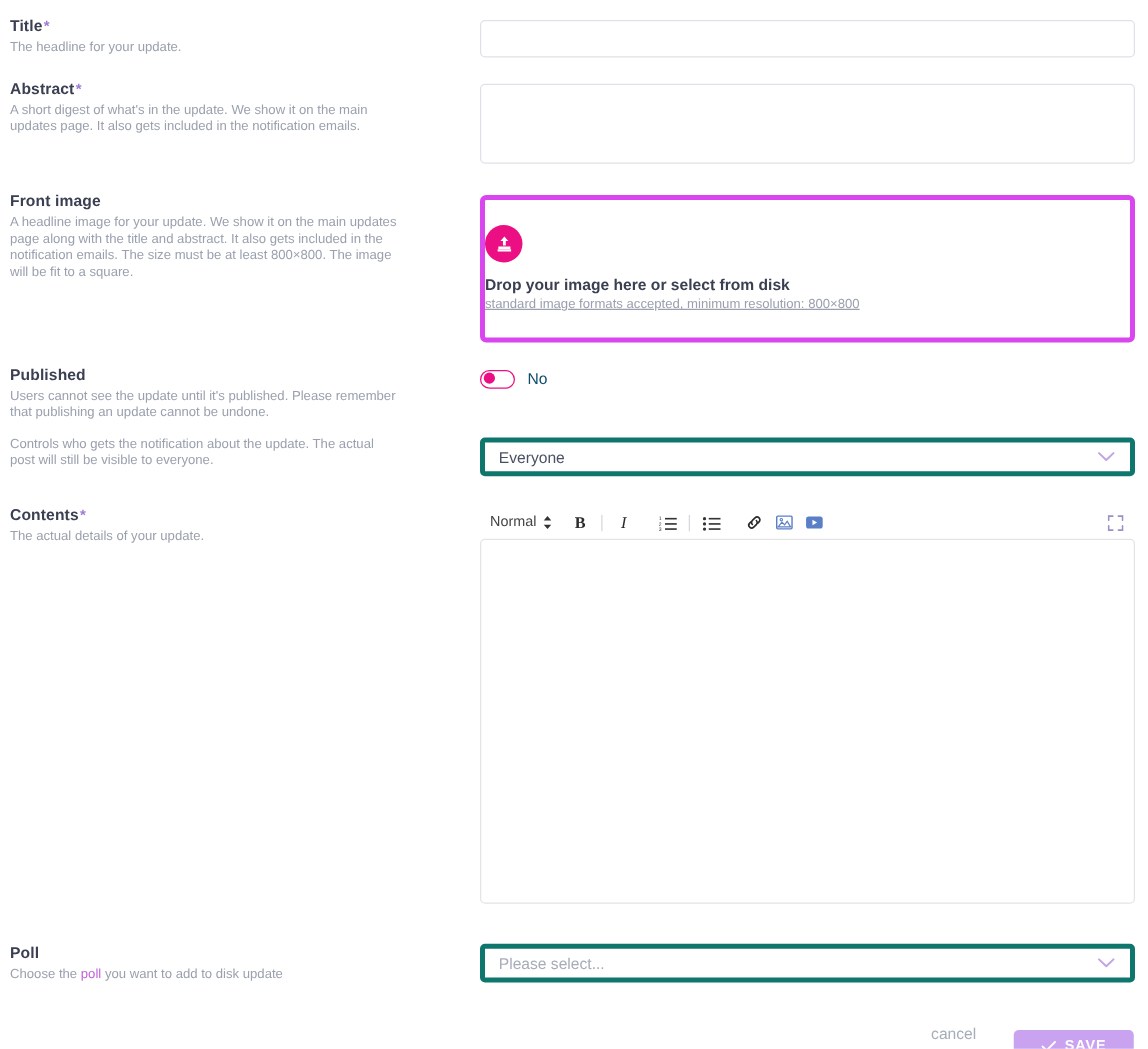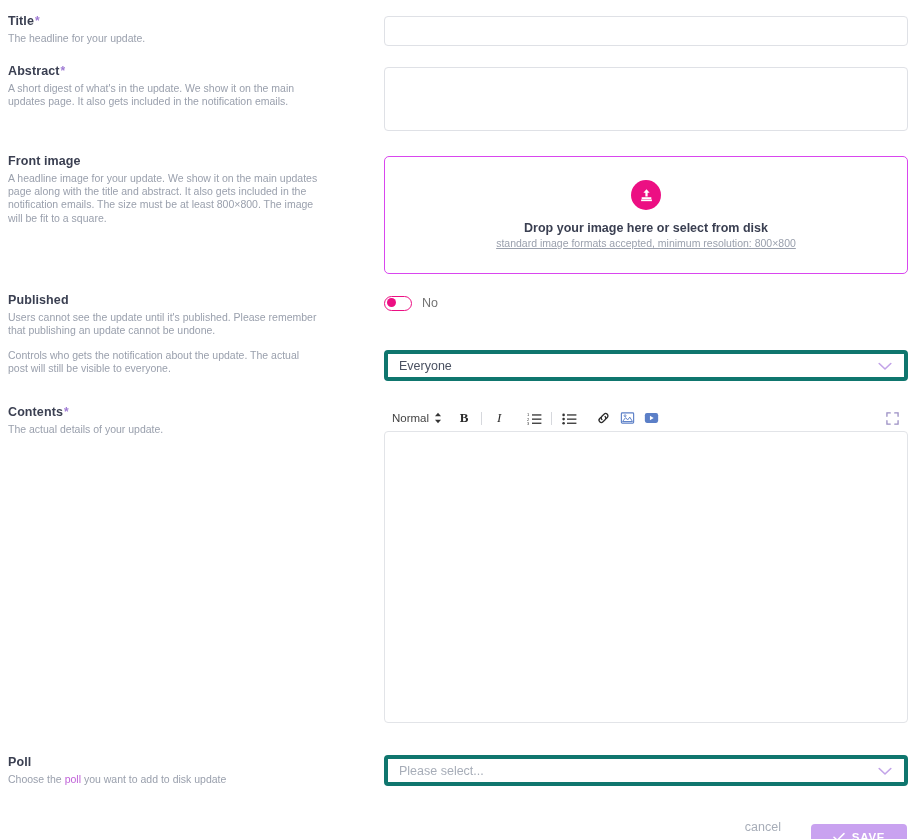--- a/index.html
+++ b/index.html
@@ -94,26 +94,26 @@
     padding: 7px 10px;
     resize: none;
     outline: none;
   }
 
   
   .dropzone {
     box-sizing: border-box;
     width: 524px;
     height: 118px;
-    border: 1px solid #d946ef;
+    border: 4px solid #d946ef;
     border-radius: 5px;
     background: #fff;
     display: flex;
     flex-direction: column;
-    align-items: center;
+    align-items: flex-start;
     justify-content: center;
     cursor: pointer;
   }
   .upload-badge {
     width: 30px;
     height: 30px;
     border-radius: 50%;
     background: #ec0f83;
     display: flex;
     align-items: center;
@@ -156,21 +156,21 @@
     top: 1.5px;
     left: 1.5px;
     width: 9px;
     height: 9px;
     border-radius: 50%;
     background: #ec0f83;
   }
   .toggle-label {
     margin-left: 10px;
     font-size: 12.5px;
-    color: #737373;
+    color: #0c4a6e;
   }
 
   
   .select {
     box-sizing: border-box;
     width: 524px;
     height: 31px;
     border: 4px solid #0f766e;
     border-radius: 4px;
     background: #fff;

